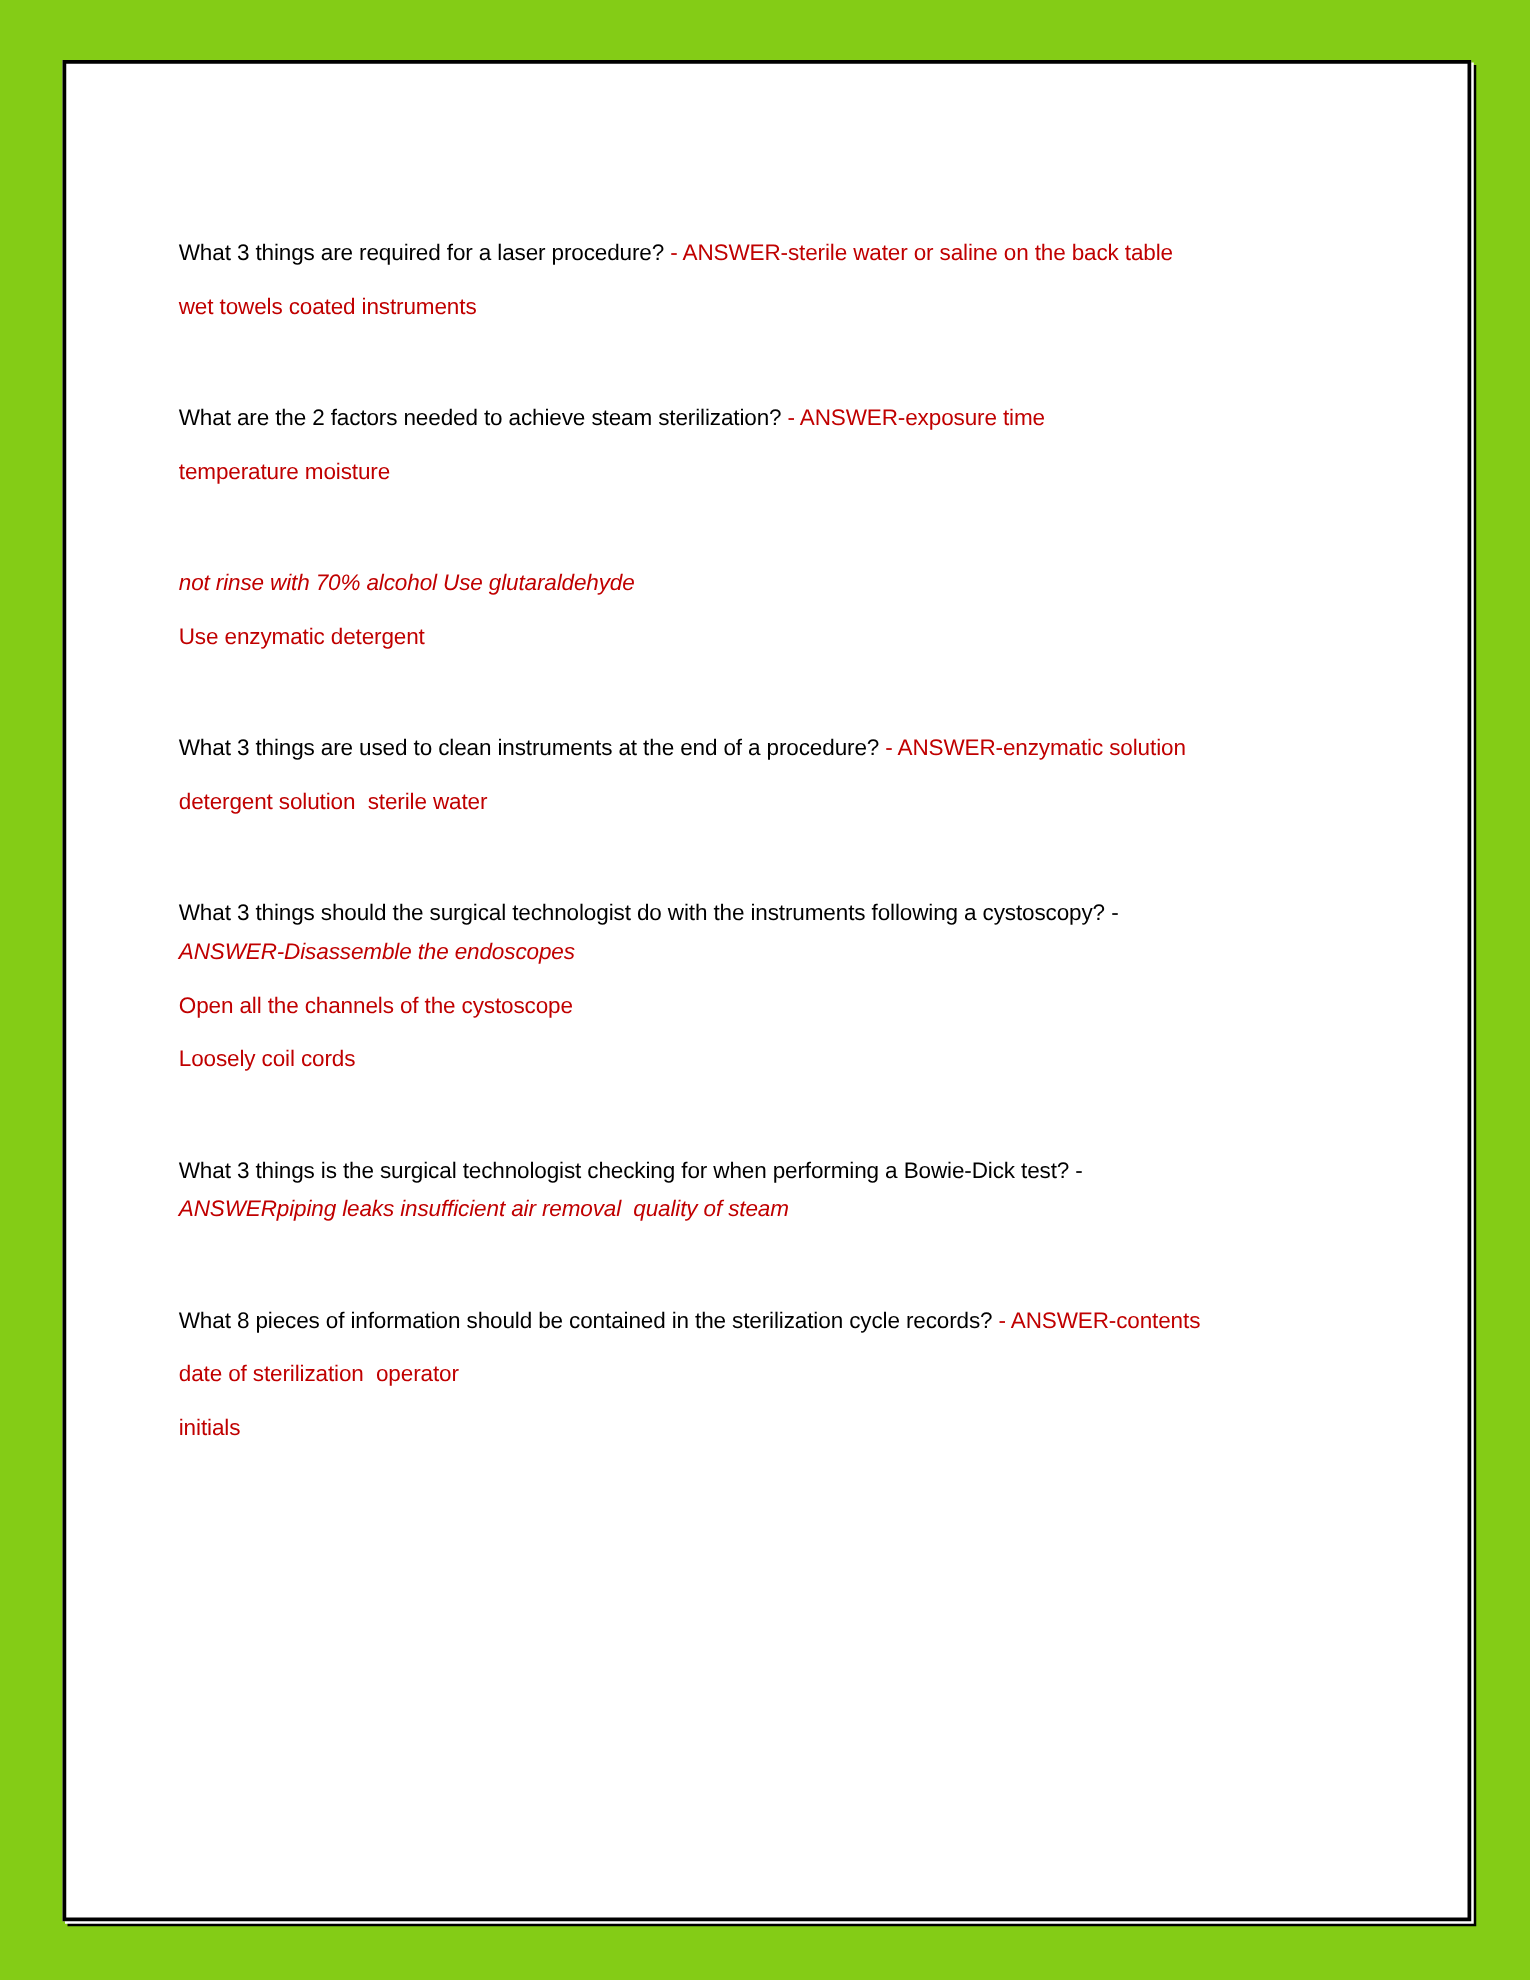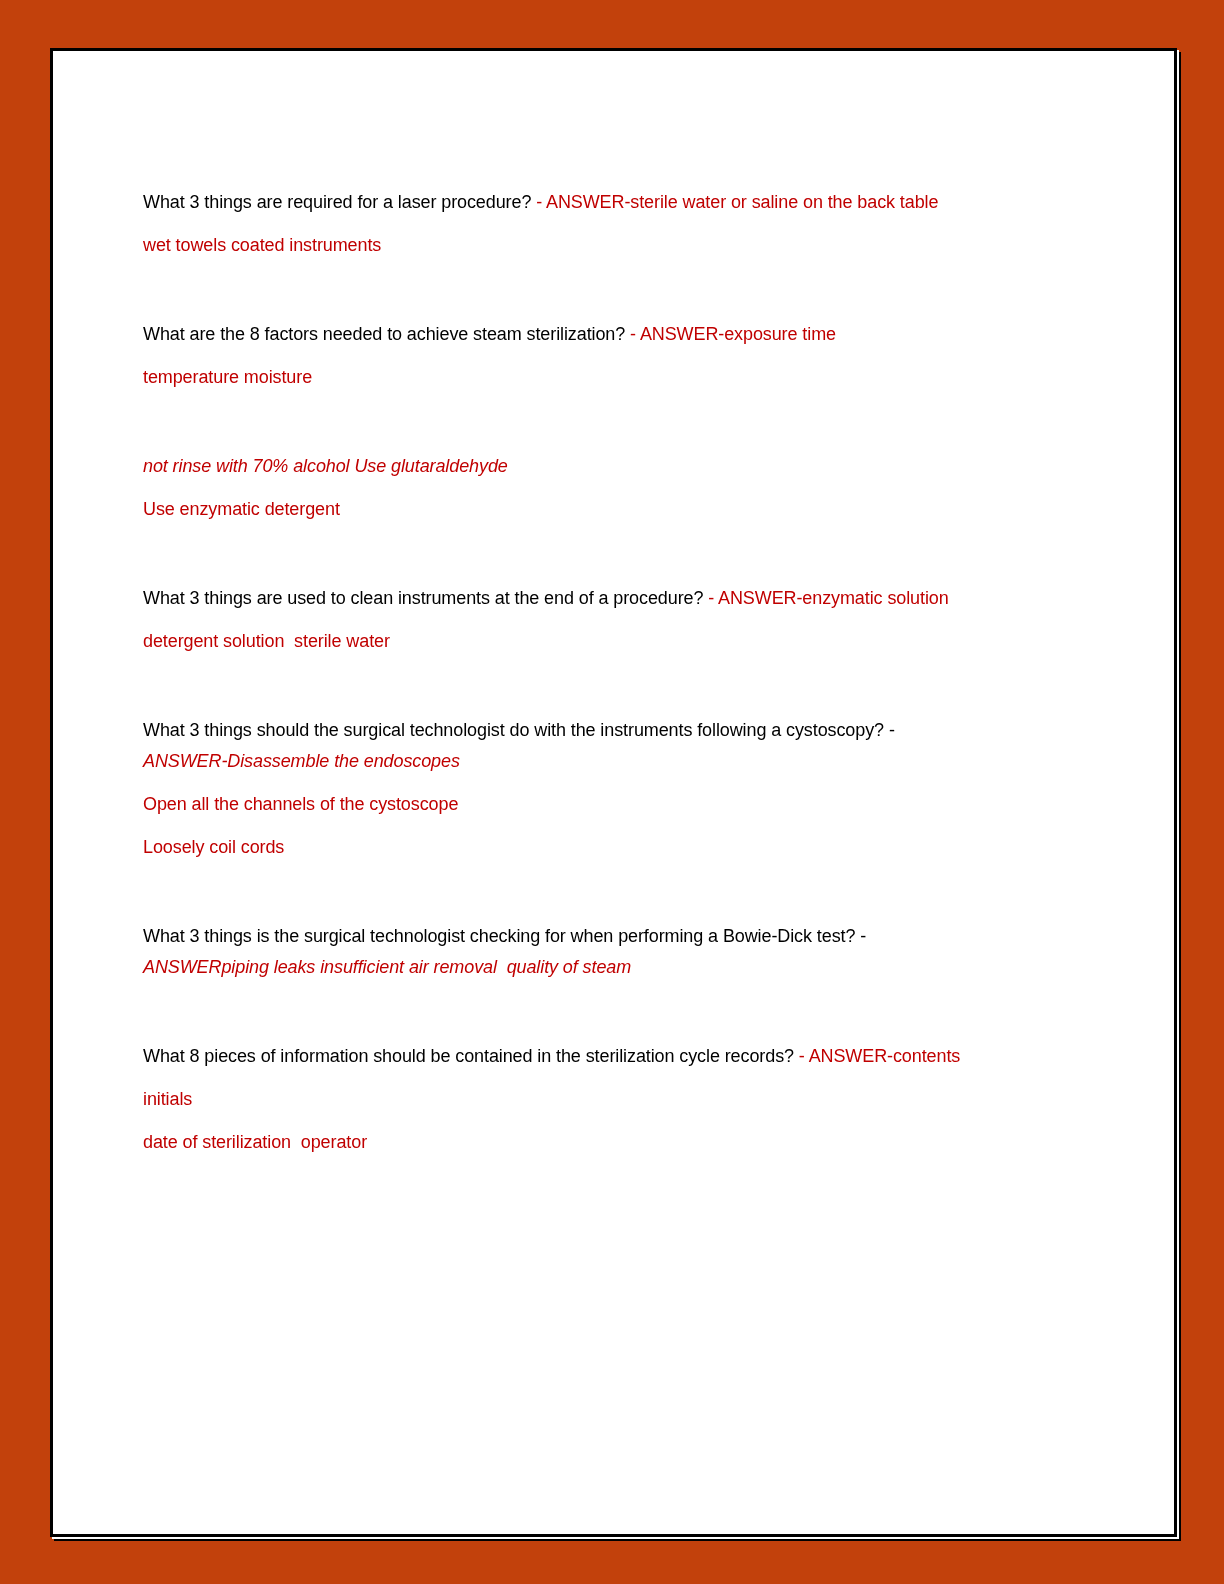--- a/index.html
+++ b/index.html
@@ -4,21 +4,21 @@
 <style>
   html, body {
     margin: 0;
     padding: 0;
     background: #ffffff;
   }
   .page {
     position: relative;
     width: 1224px;
     height: 1584px;
-    background: #c2410c;
+    background: #84cc16;
     font-family: "Liberation Sans", "DejaVu Sans", sans-serif;
     box-sizing: border-box;
   }
   .page-frame {
     position: absolute;
     left: 50px;
     top: 48px;
     width: 1127px;
     height: 1489px;
     box-sizing: border-box;
@@ -65,21 +65,21 @@
 
 <div class="page">
   <div class="page-frame">
     <div class="content">
 
     <div class="qa-block">
           <p class="line"><span class="question">What 3 things are required for a laser procedure? </span><span class="answer">- ANSWER-sterile water or saline on the back table</span></p>
           <p class="line"><span class="answer">wet towels coated instruments</span></p>
         </div>
         <div class="qa-block">
-          <p class="line"><span class="question">What are the 8 factors needed to achieve steam sterilization? </span><span class="answer">- ANSWER-exposure time</span></p>
+          <p class="line"><span class="question">What are the 2 factors needed to achieve steam sterilization? </span><span class="answer">- ANSWER-exposure time</span></p>
           <p class="line"><span class="answer">temperature moisture</span></p>
         </div>
         <div class="qa-block">
           <p class="line tight"><span class="answer">not rinse with 70% alcohol Use glutaraldehyde</span></p>
           <p class="line"><span class="answer">Use enzymatic detergent</span></p>
         </div>
         <div class="qa-block">
           <p class="line"><span class="question">What 3 things are used to clean instruments at the end of a procedure? </span><span class="answer">- ANSWER-enzymatic solution</span></p>
           <p class="line"><span class="answer">detergent solution  sterile water</span></p>
         </div>
@@ -88,18 +88,18 @@
           <p class="line tight"><span class="answer">ANSWER-Disassemble the endoscopes</span></p>
           <p class="line"><span class="answer">Open all the channels of the cystoscope</span></p>
           <p class="line"><span class="answer">Loosely coil cords</span></p>
         </div>
         <div class="qa-block">
           <p class="line"><span class="question">What 3 things is the surgical technologist checking for when performing a Bowie-Dick test? -</span></p>
           <p class="line tight"><span class="answer">ANSWERpiping leaks insufficient air removal  quality of steam</span></p>
         </div>
         <div class="qa-block">
           <p class="line"><span class="question">What 8 pieces of information should be contained in the sterilization cycle records? </span><span class="answer">- ANSWER-contents</span></p>
+          <p class="line"><span class="answer">date of sterilization  operator</span></p>
           <p class="line"><span class="answer">initials</span></p>
-          <p class="line"><span class="answer">date of sterilization  operator</span></p>
         </div>
       </div>
   </div>
 </div>
 
 </body></html>

